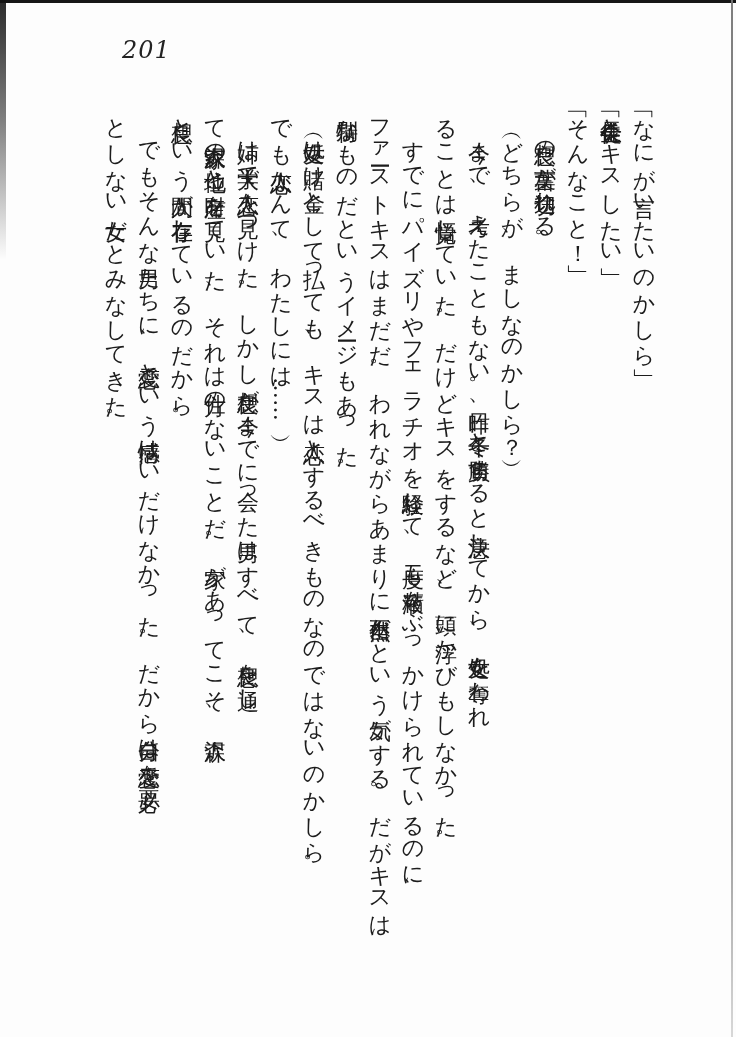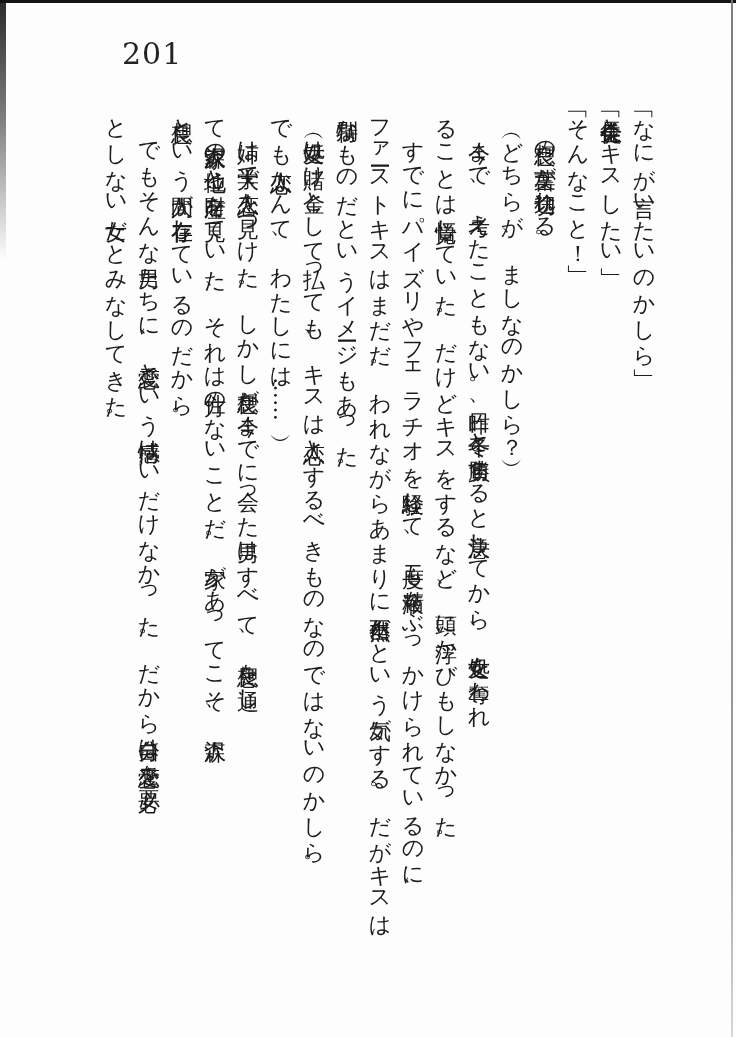--- a/index.html
+++ b/index.html
@@ -30,21 +30,22 @@
   .scan-right-line {
     position: absolute;
     top: 0; right: 3px;
     width: 2px; height: 1037px;
     background: linear-gradient(to bottom, rgba(120,120,120,0.95) 0%, rgba(140,140,140,0.85) 80%, rgba(160,160,160,0.4) 100%);
   }
   .page-number {
     position: absolute;
     top: 36px;
     left: 122px;
-    font-size: 30px;
+    font-size: 24px;
+    font-style: italic;
     color: #232323;
     letter-spacing: 1px;
   }
   .text-block {
     position: absolute;
     top: 104px;
     right: 75px;
     width: 566px;
     height: 845px;
     writing-mode: vertical-rl;

